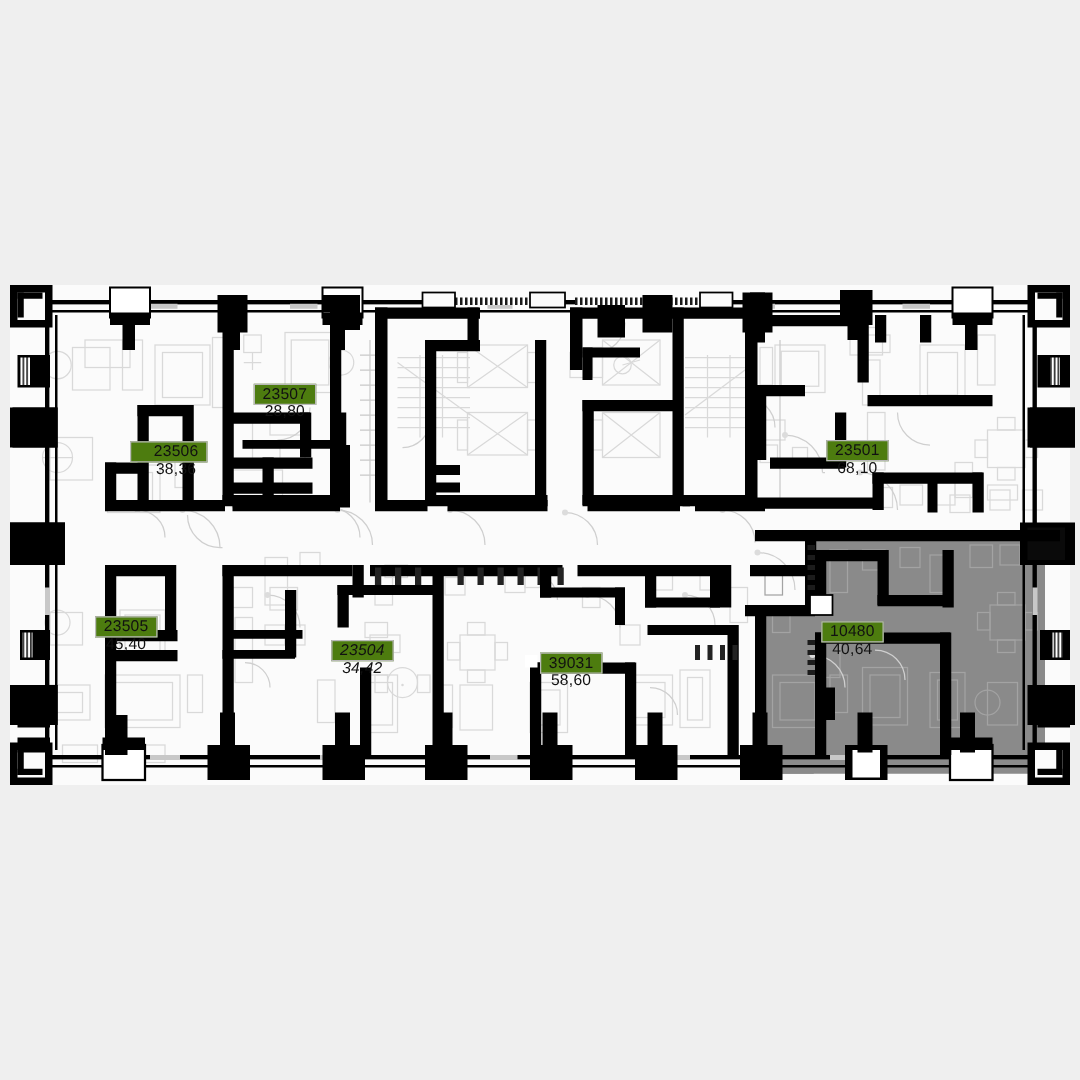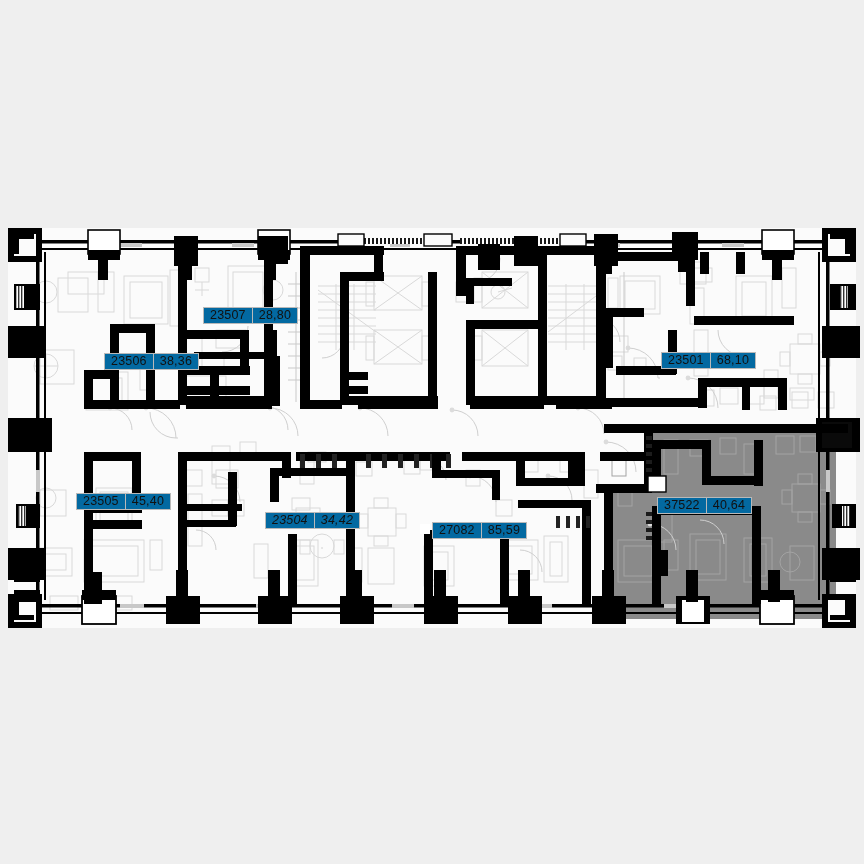--- a/index.html
+++ b/index.html
@@ -8,30 +8,32 @@
     width:864px;height:864px;
     background:#efefef;
     font-family:"Liberation Sans", sans-serif;
     overflow:hidden;
   }
   #stage{position:relative;width:864px;height:864px;}
   #plan-svg{position:absolute;left:0;top:0;}
 
   .unit-label{
     position:absolute;
-    background:#0369a1;
+    background:#4d7c0f;
     border:1px solid #b9b9b9;
     height:17px;
     display:flex;
+    align-items:center;
     font-size:12.5px;
     color:#111;
     letter-spacing:0.2px;
     box-sizing:border-box;
     white-space:nowrap;
     z-index:40;
+    flex-direction:column;
   }
   .unit-label .num{padding:0 6px 0 6px;}
   .unit-label .sep{width:1px;align-self:stretch;background:#b9b9b9;}
   .unit-label .area{padding:0 6px 0 6px;}
 </style>
 </head>
 <body>
 
 <div id="stage">
 
@@ -617,46 +619,46 @@
     </g>
 
   </svg>
 
   <div class="unit-label" style="left:203px;top:307px;">
     <span class="num">23507</span>
     <span class="sep"></span>
     <span class="area">28,80</span>
   </div>
 
-  <div class="unit-label" style="left:104px;top:353px;">
+  <div class="unit-label" style="left:104px;top:353px;padding-left:12px;">
     <span class="num">23506</span>
     <span class="sep"></span>
     <span class="area">38,36</span>
   </div>
 
   <div class="unit-label" style="left:40px;top:493px;margin-left:36px;">
     <span class="num">23505</span>
     <span class="sep"></span>
     <span class="area">45,40</span>
   </div>
 
   <div class="unit-label" style="left:265px;top:512px;font-style:italic;">
     <span class="num">23504</span>
     <span class="sep"></span>
     <span class="area">34,42</span>
   </div>
 
   <div class="unit-label" style="left:432px;top:522px;">
-    <span class="num">27082</span>
+    <span class="num">39031</span>
     <span class="sep"></span>
-    <span class="area">85,59</span>
+    <span class="area">58,60</span>
   </div>
 
   <div class="unit-label" style="left:657px;top:497px;">
-    <span class="num">37522</span>
+    <span class="num">10480</span>
     <span class="sep"></span>
     <span class="area">40,64</span>
   </div>
 
   <div class="unit-label" style="left:661px;top:352px;">
     <span class="num">23501</span>
     <span class="sep"></span>
     <span class="area">68,10</span>
   </div>
 

